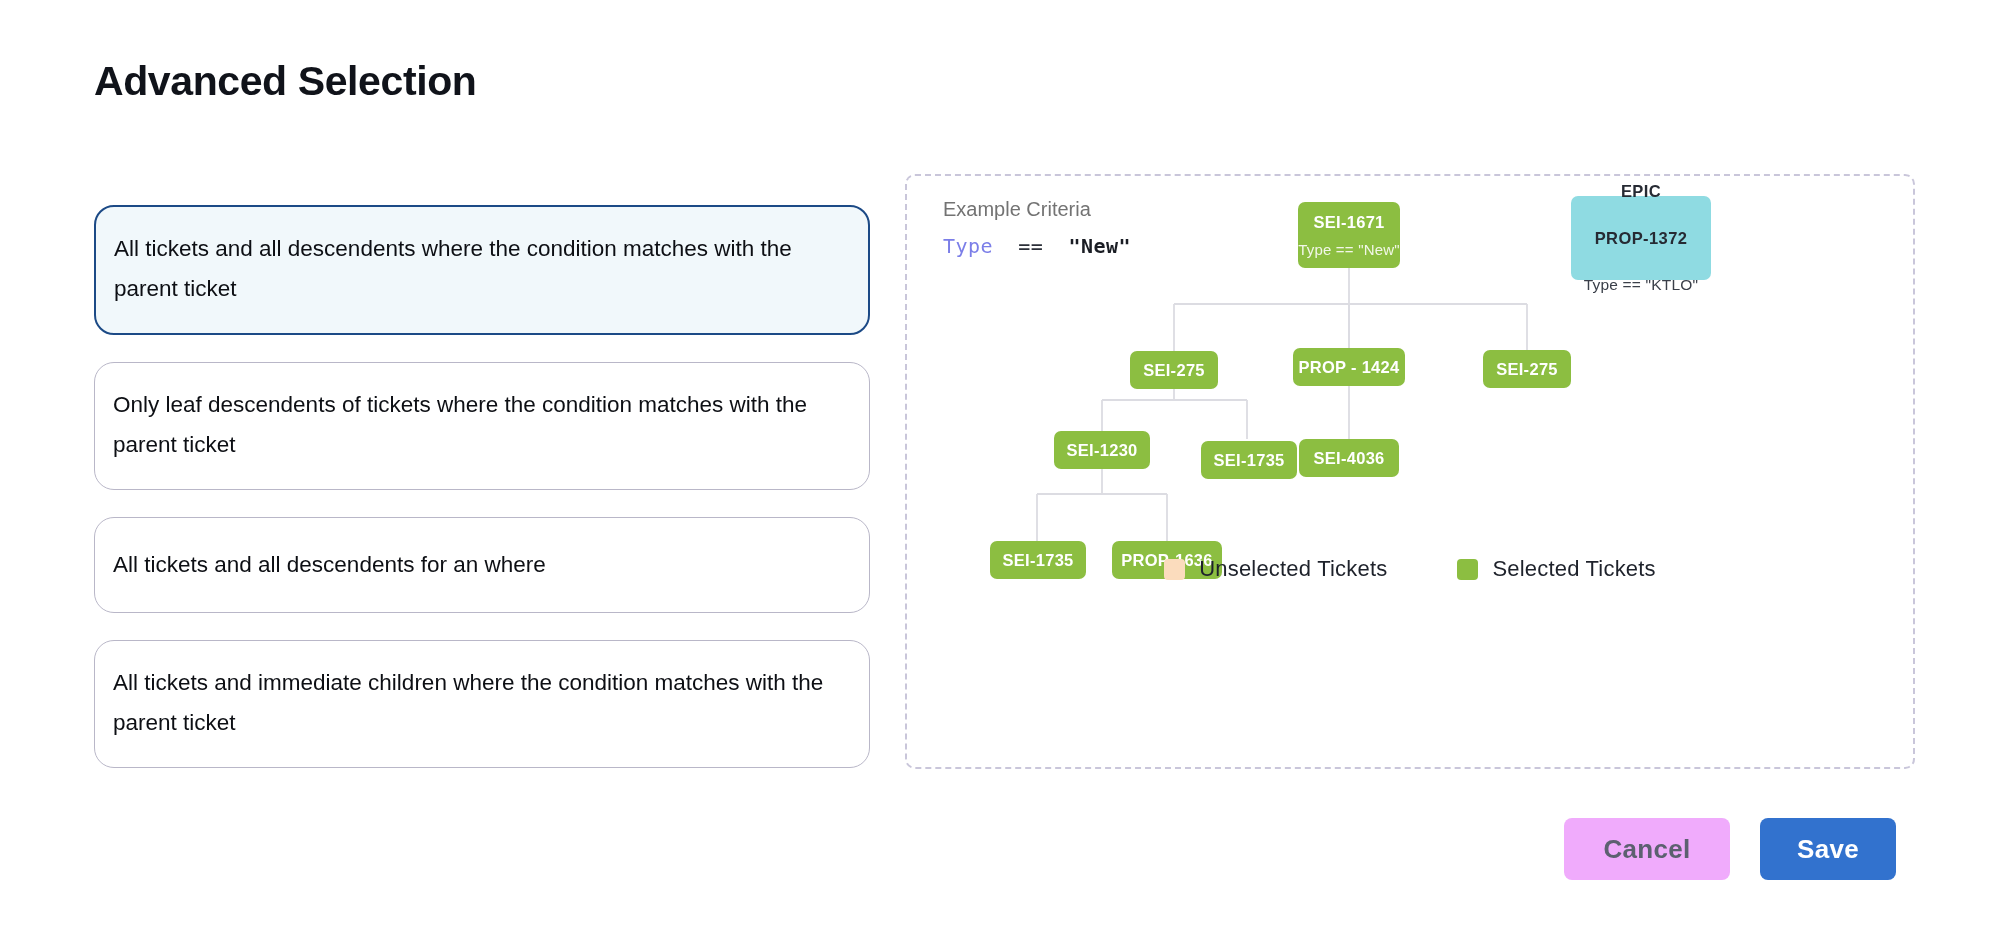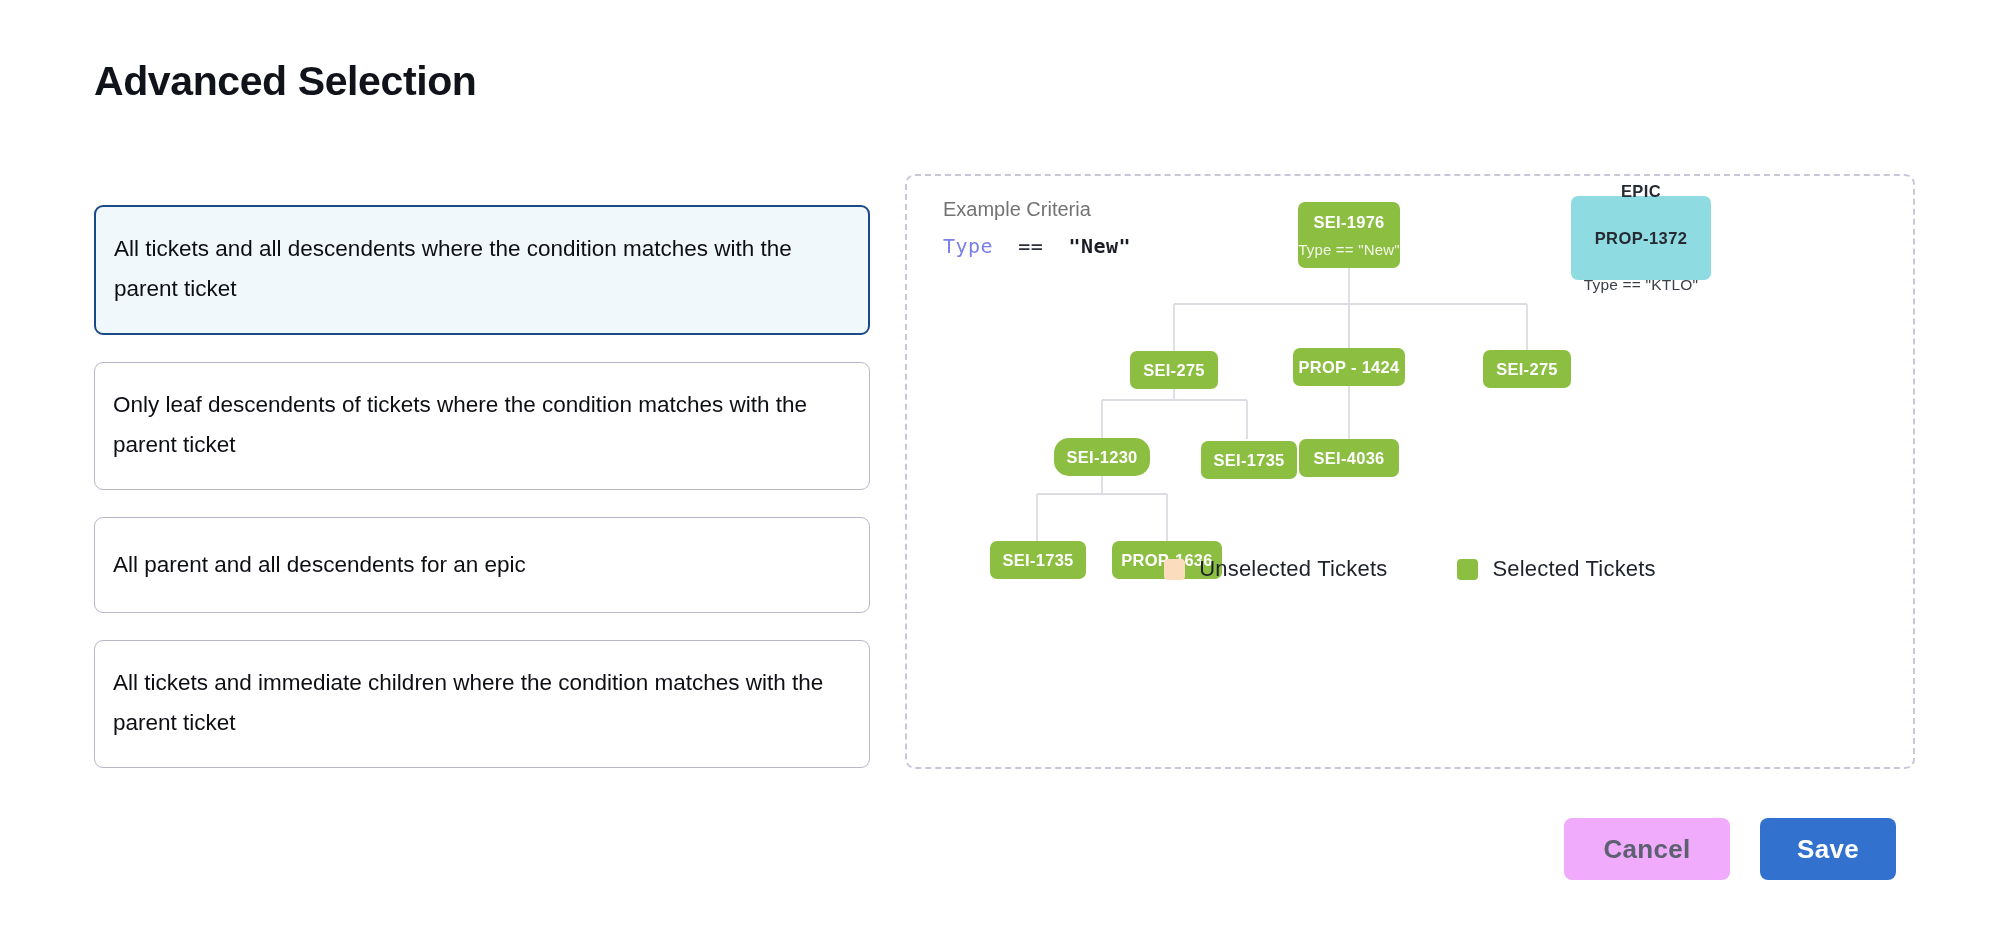--- a/index.html
+++ b/index.html
@@ -30,21 +30,21 @@
 
   
   .options {
     position: absolute;
     left: 94px;
     top: 205px;
     width: 776px;
   }
   .option-card {
     width: 776px;
-    border-radius: 9px;
+    border-radius: 20px;
     border: 1.6px solid #b9b7c8;
     background: #ffffff;
     padding: 27px 18px 27px 18px;
     margin-bottom: 27px;
     font-size: 22.5px;
     line-height: 40px;
     color: #0d0f14;
     cursor: pointer;
   }
   .option-card.is-selected {
@@ -202,21 +202,21 @@
 
     <div class="option-card is-selected two-line">
       <span class="opt-text">All tickets and all descendents where the condition matches with the parent ticket</span>
     </div>
 
     <div class="option-card two-line">
       <span class="opt-text">Only leaf descendents of tickets where the condition matches with the parent ticket</span>
     </div>
 
     <div class="option-card">
-      <span class="opt-text">All parent and all descendents for an epic</span>
+      <span class="opt-text">All tickets and all descendents for an where</span>
     </div>
 
     <div class="option-card two-line">
       <span class="opt-text">All tickets and immediate children where the condition matches with the parent ticket</span>
     </div>
 
   </div>
 
   <div class="diagram-panel">
 
@@ -245,21 +245,21 @@
         <line x1="442" y1="205" x2="442" y2="263"></line>
 
         <line x1="195" y1="293" x2="195" y2="318"></line>
         <line x1="130" y1="318" x2="260" y2="318"></line>
         <line x1="130" y1="318" x2="130" y2="365"></line>
         <line x1="260" y1="318" x2="260" y2="365"></line>
       </g>
     </svg>
 
     <div class="node" style="left:391px; top:26px; width:102px; height:66px;">
-      <span>SEI-1976</span>
+      <span>SEI-1671</span>
       <span class="node-sub">Type == "New"</span>
     </div>
 
     <div class="node epic" style="left:664px; top:20px; width:140px; height:84px;gap:19px;">
       <span class="node-line">EPIC</span>
       <span class="node-line">PROP-1372</span>
       <span class="node-sub">Type == "KTLO"</span>
     </div>
 
     <div class="node" style="left:223px; top:175px; width:88px; height:38px;">
@@ -267,21 +267,21 @@
     </div>
 
     <div class="node" style="left:386px; top:172px; width:112px; height:38px;">
       <span>PROP - 1424</span>
     </div>
 
     <div class="node" style="left:576px; top:174px; width:88px; height:38px;">
       <span>SEI-275</span>
     </div>
 
-    <div class="node" style="left:147px; top:262px; width:96px; height:38px;border-radius:15px;">
+    <div class="node" style="left:147px; top:255px; width:96px; height:38px;">
       <span>SEI-1230</span>
     </div>
 
     <div class="node" style="left:294px; top:265px; width:96px; height:38px;">
       <span>SEI-1735</span>
     </div>
 
     <div class="node" style="left:392px; top:263px; width:100px; height:38px;">
       <span>SEI-4036</span>
     </div>

